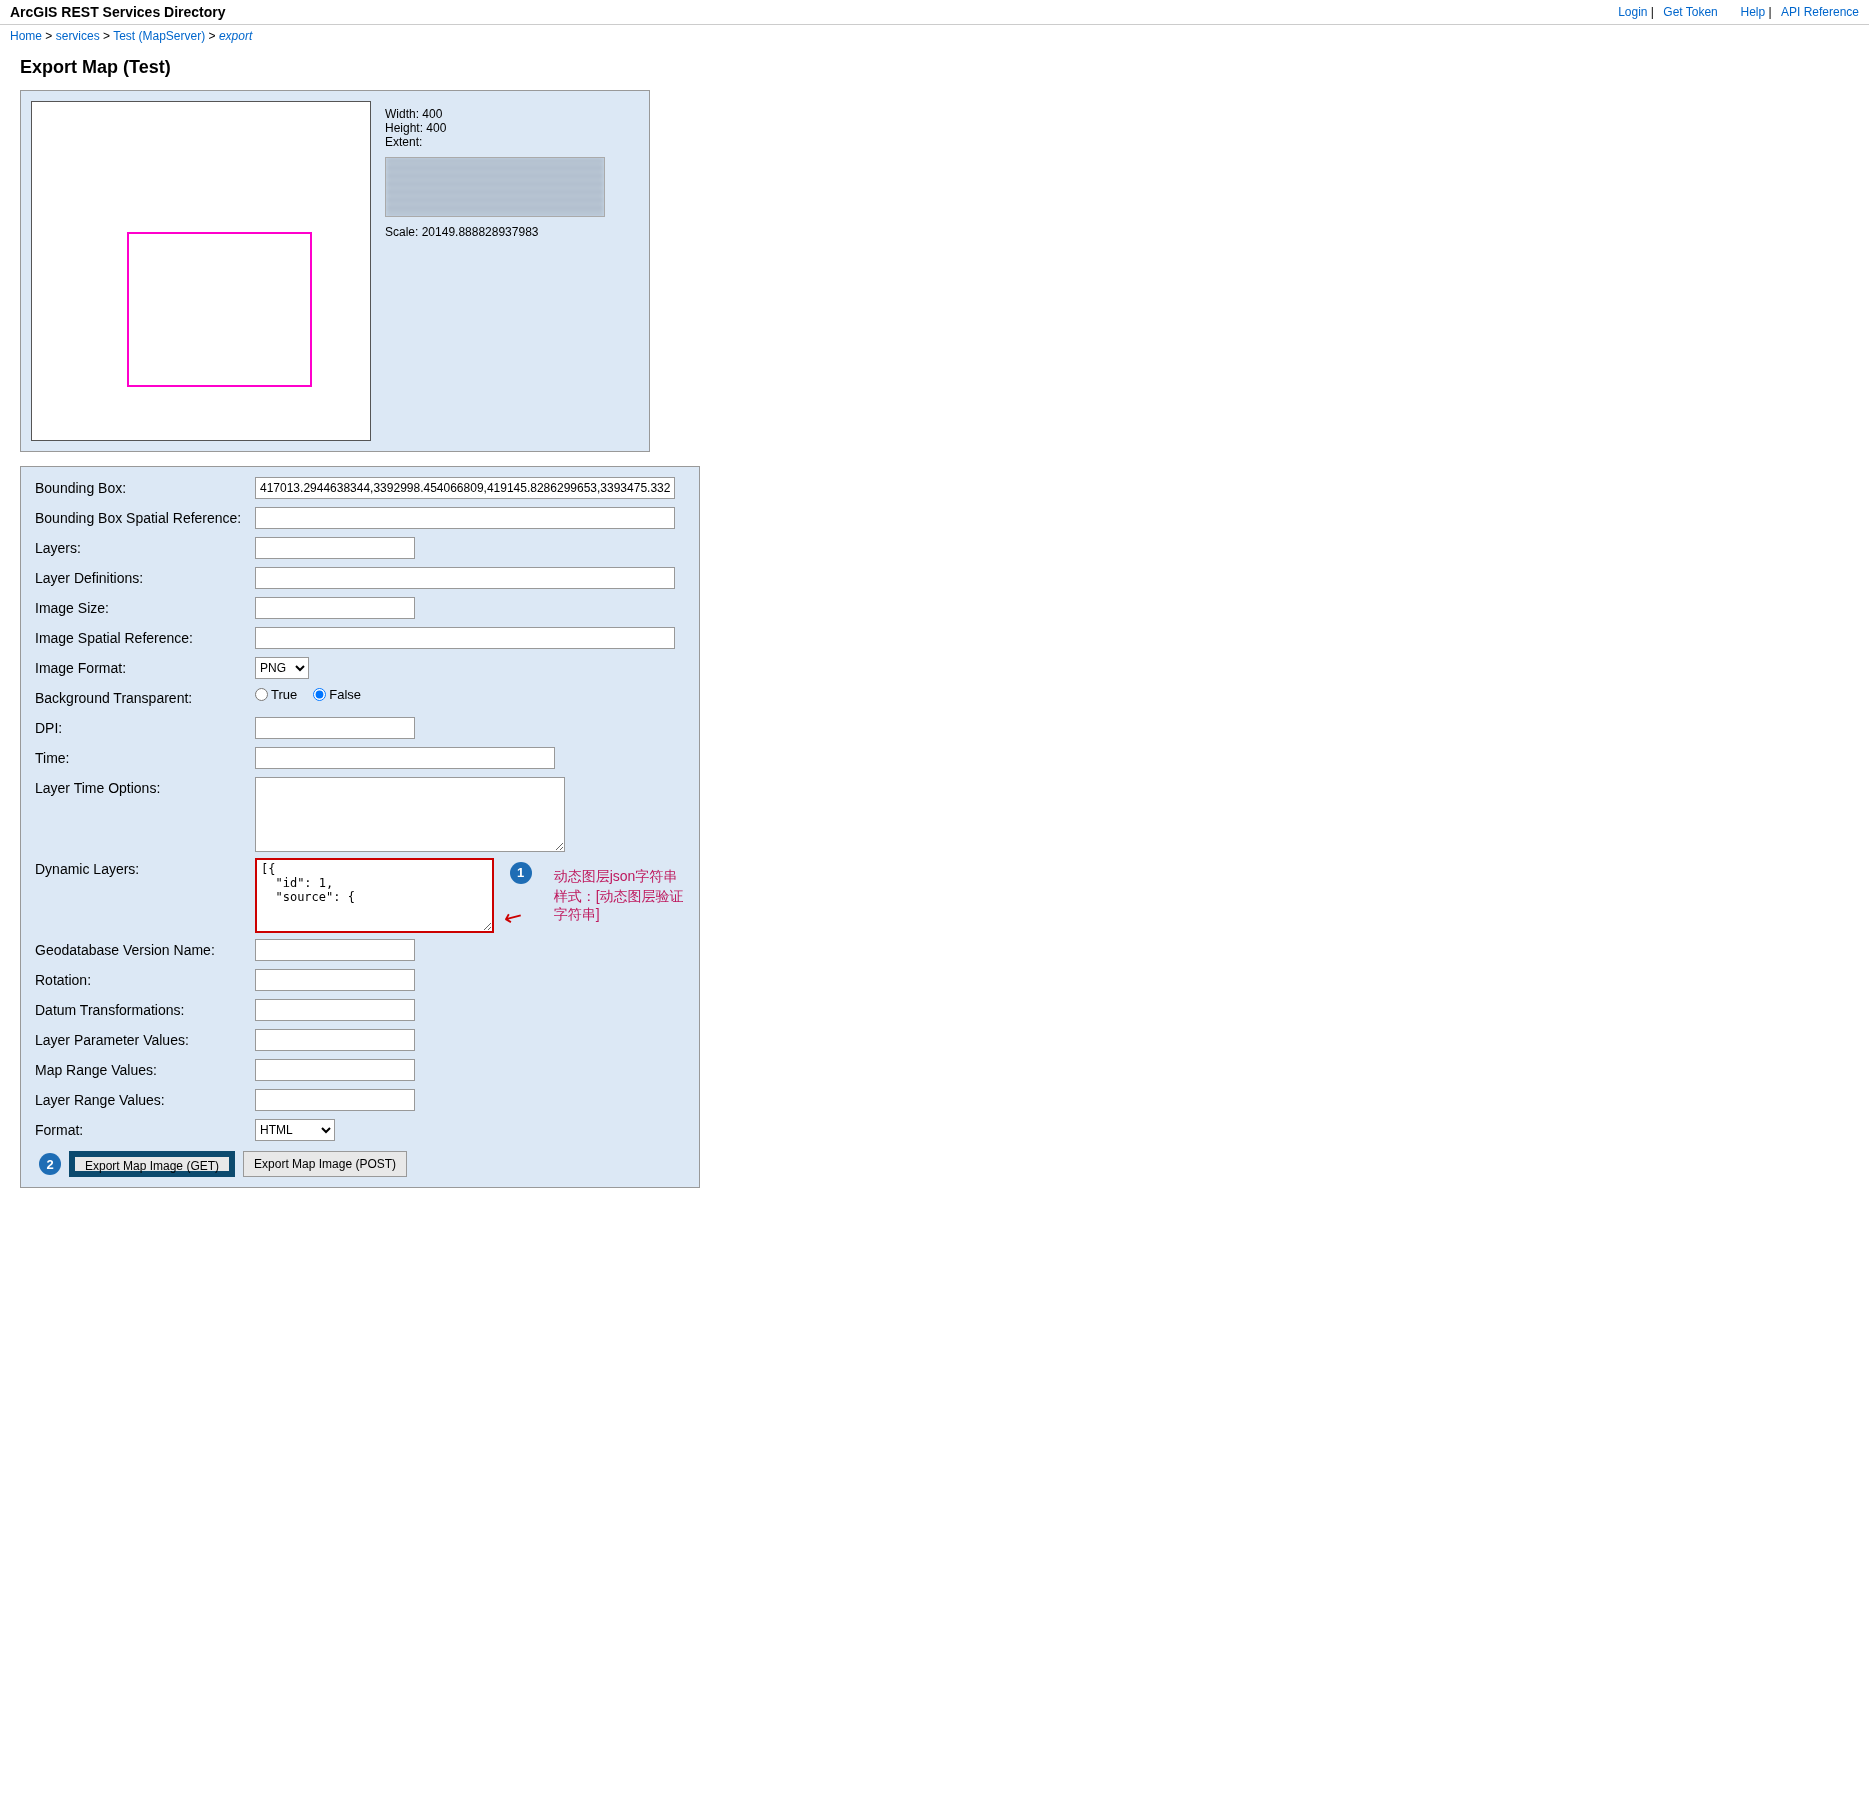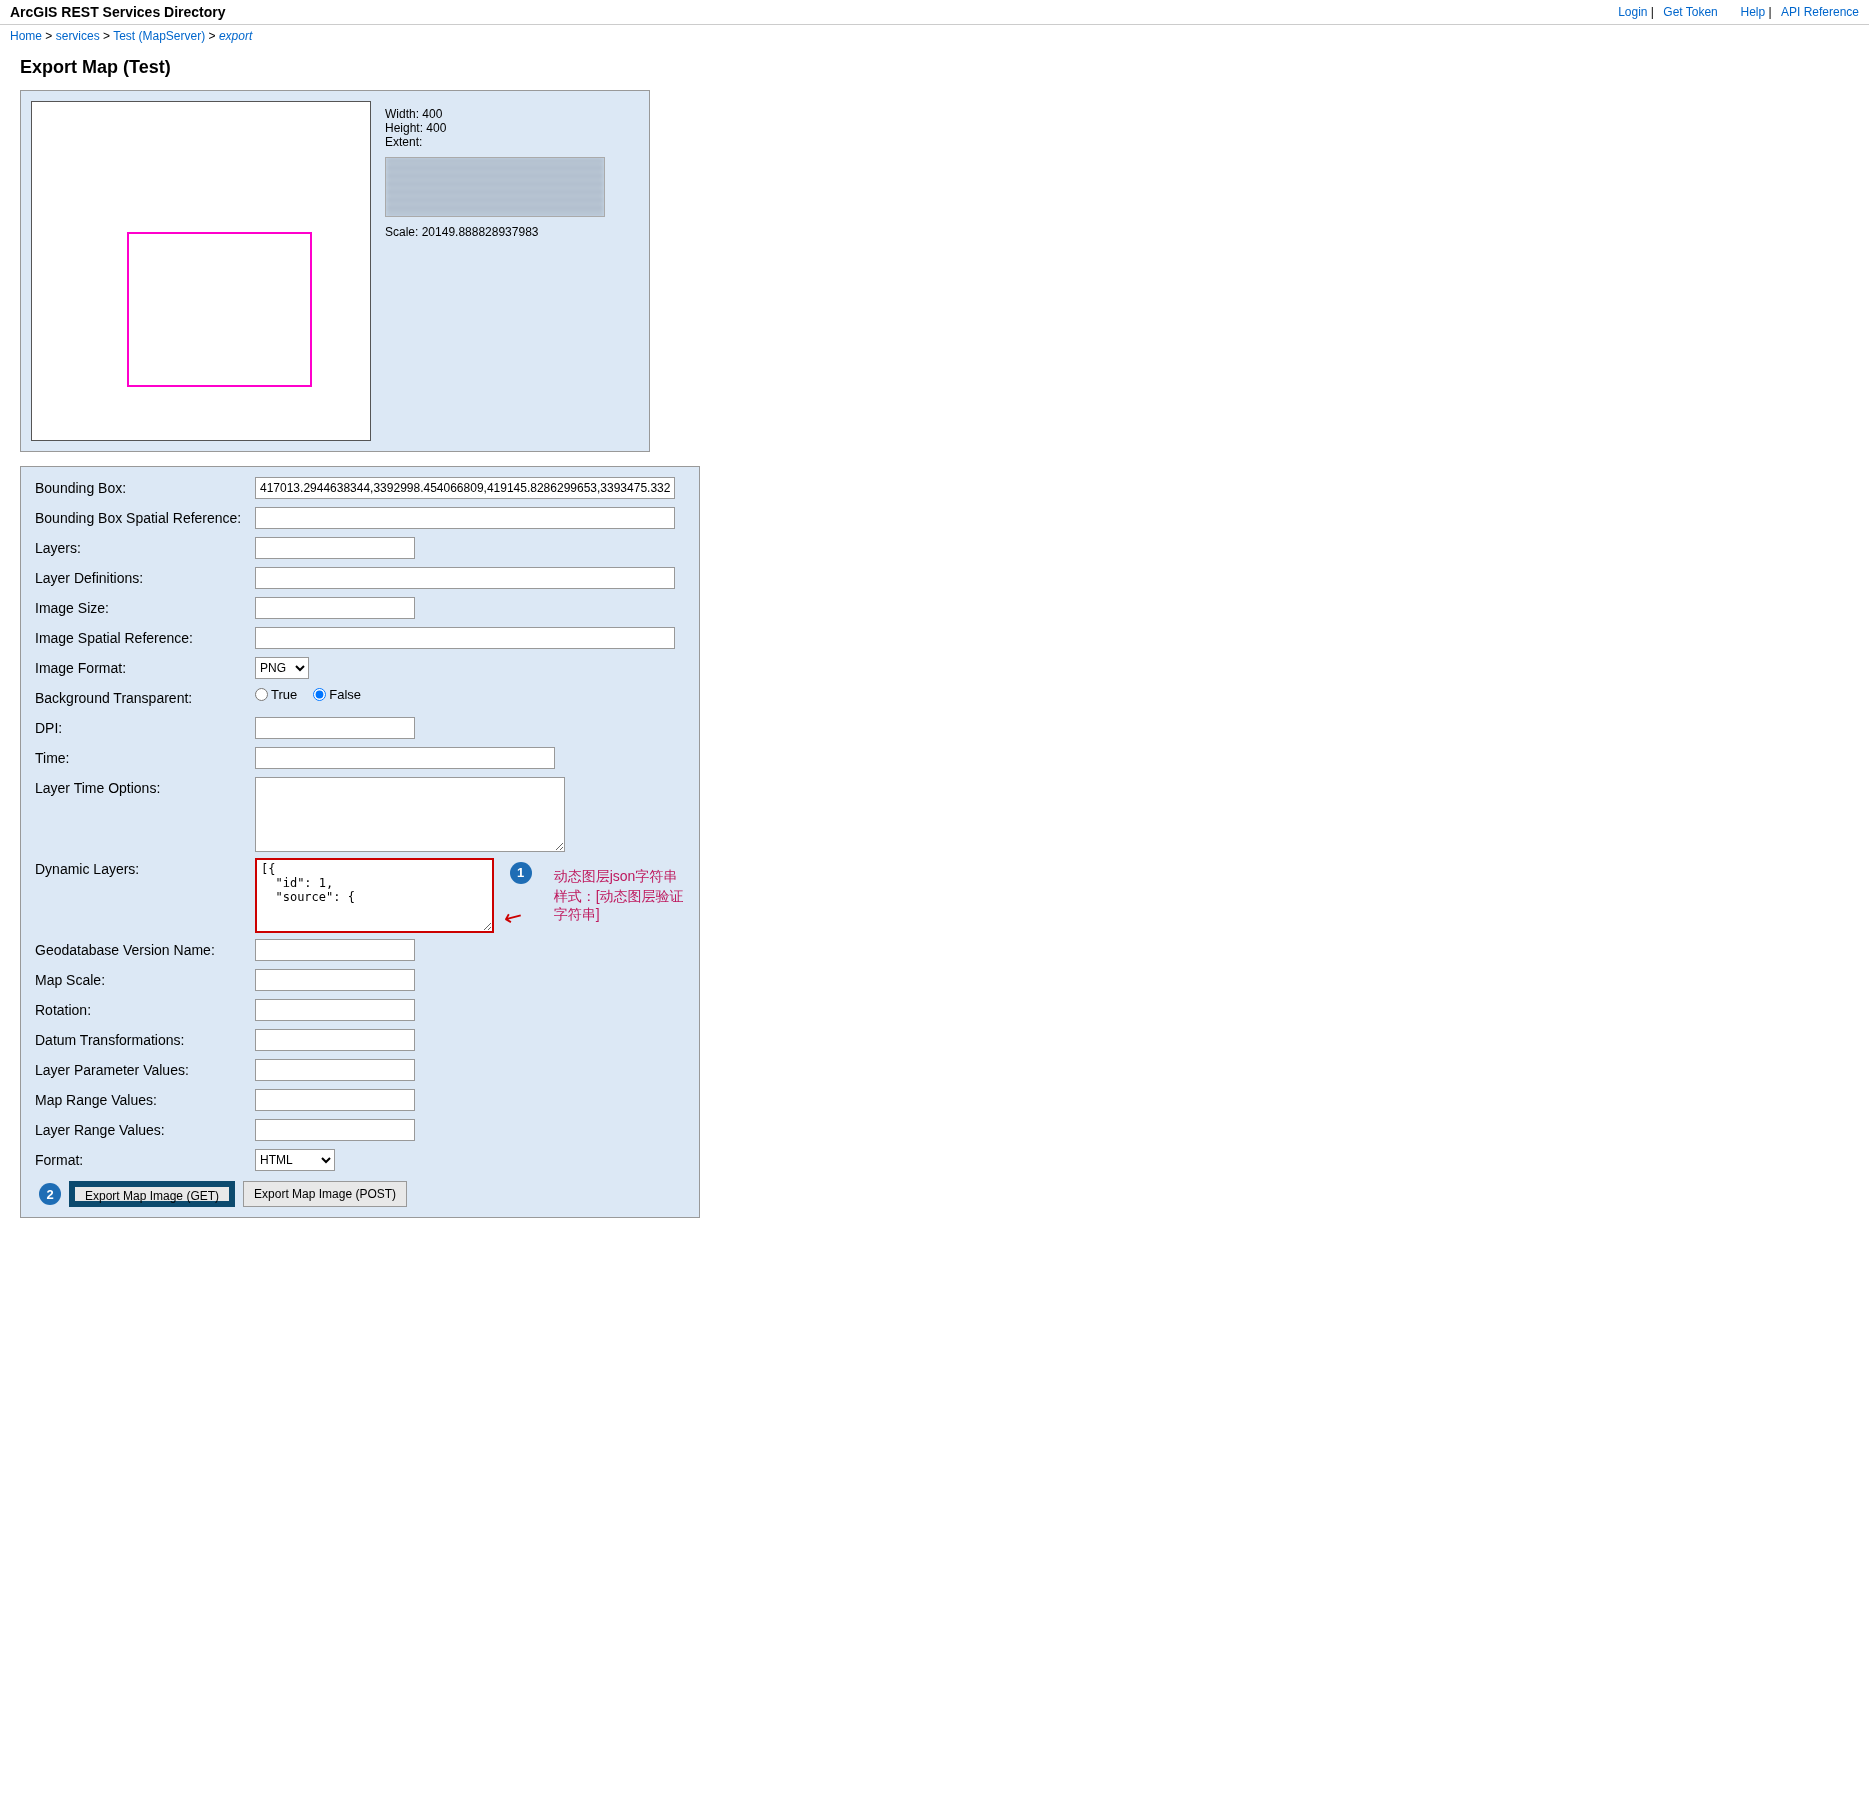--- a/index.html
+++ b/index.html
@@ -392,26 +392,20 @@
       </div>
     </div>
 
     <div class="form-row">
       <div class="form-label">Geodatabase Version Name:</div>
       <div class="form-control-area">
         <input type="text" class="input-medium" style="">
       </div>
     </div>
 
-    <div class="form-row">
-      <div class="form-label">Map Scale:</div>
-      <div class="form-control-area">
-        <input type="text" class="input-medium" style="">
-      </div>
-    </div>
 
     <div class="form-row">
       <div class="form-label">Rotation:</div>
       <div class="form-control-area">
         <input type="text" class="input-medium" style="">
       </div>
     </div>
 
     <div class="form-row">
       <div class="form-label">Datum Transformations:</div>

